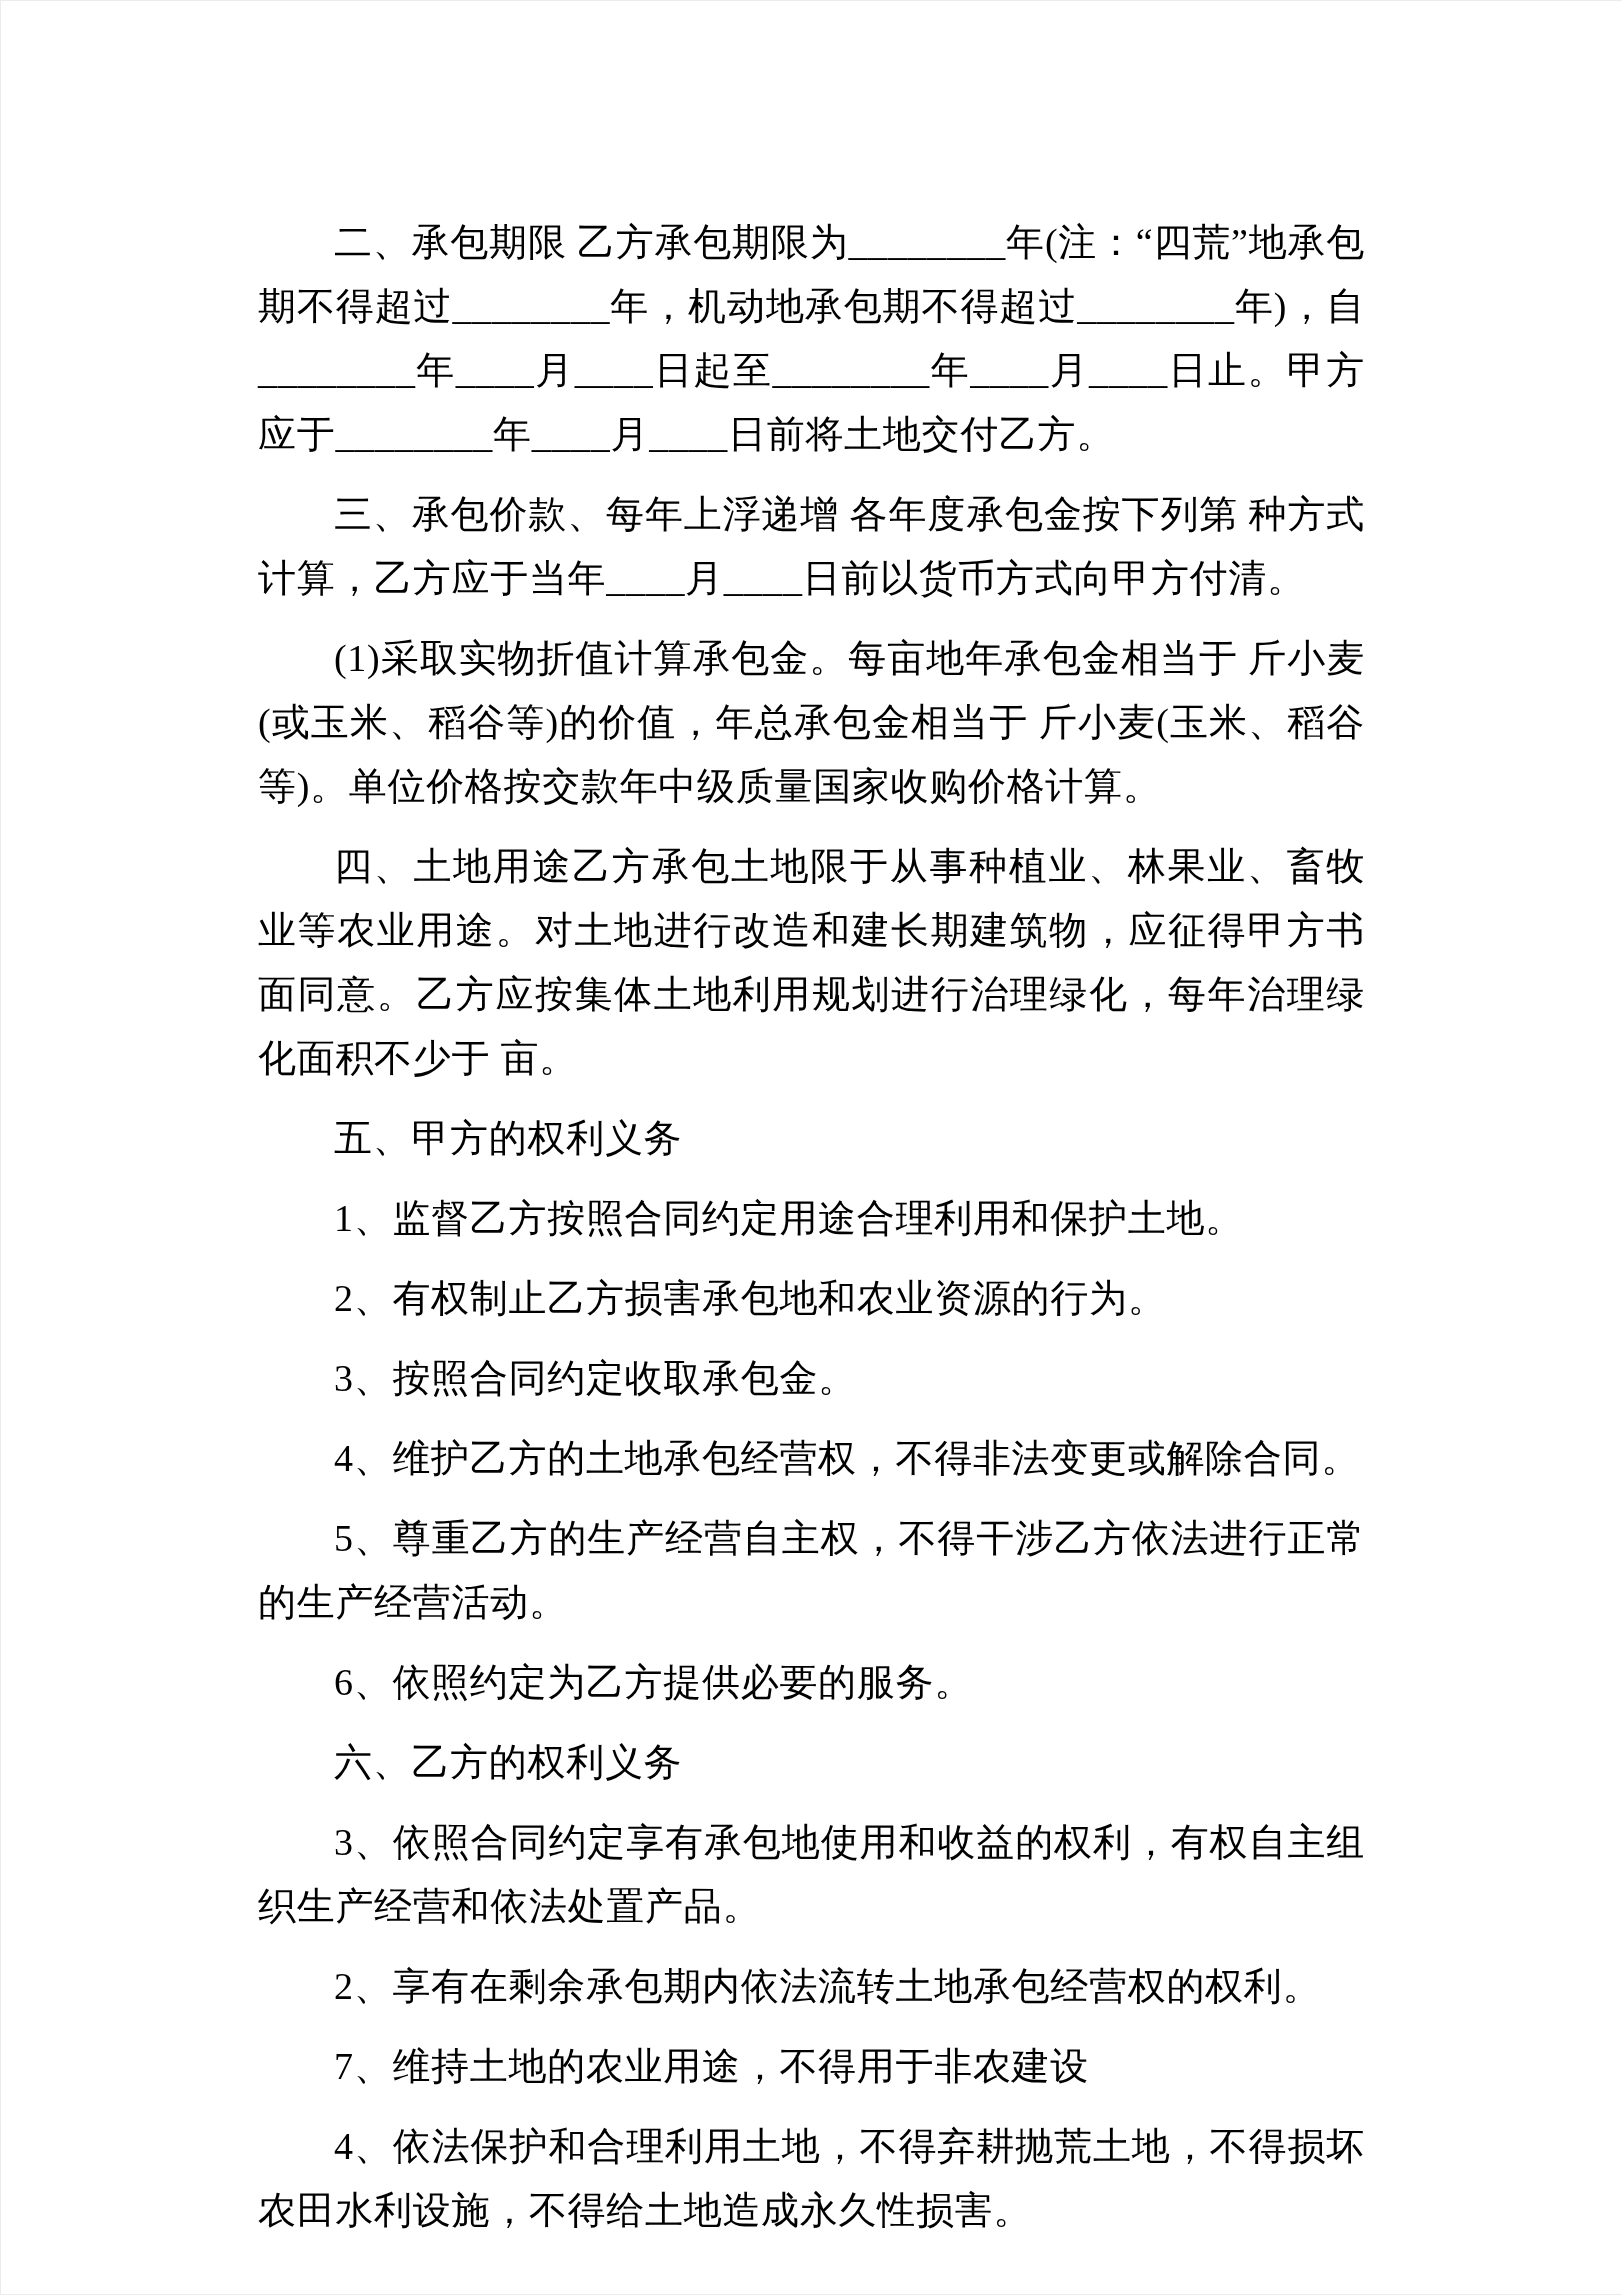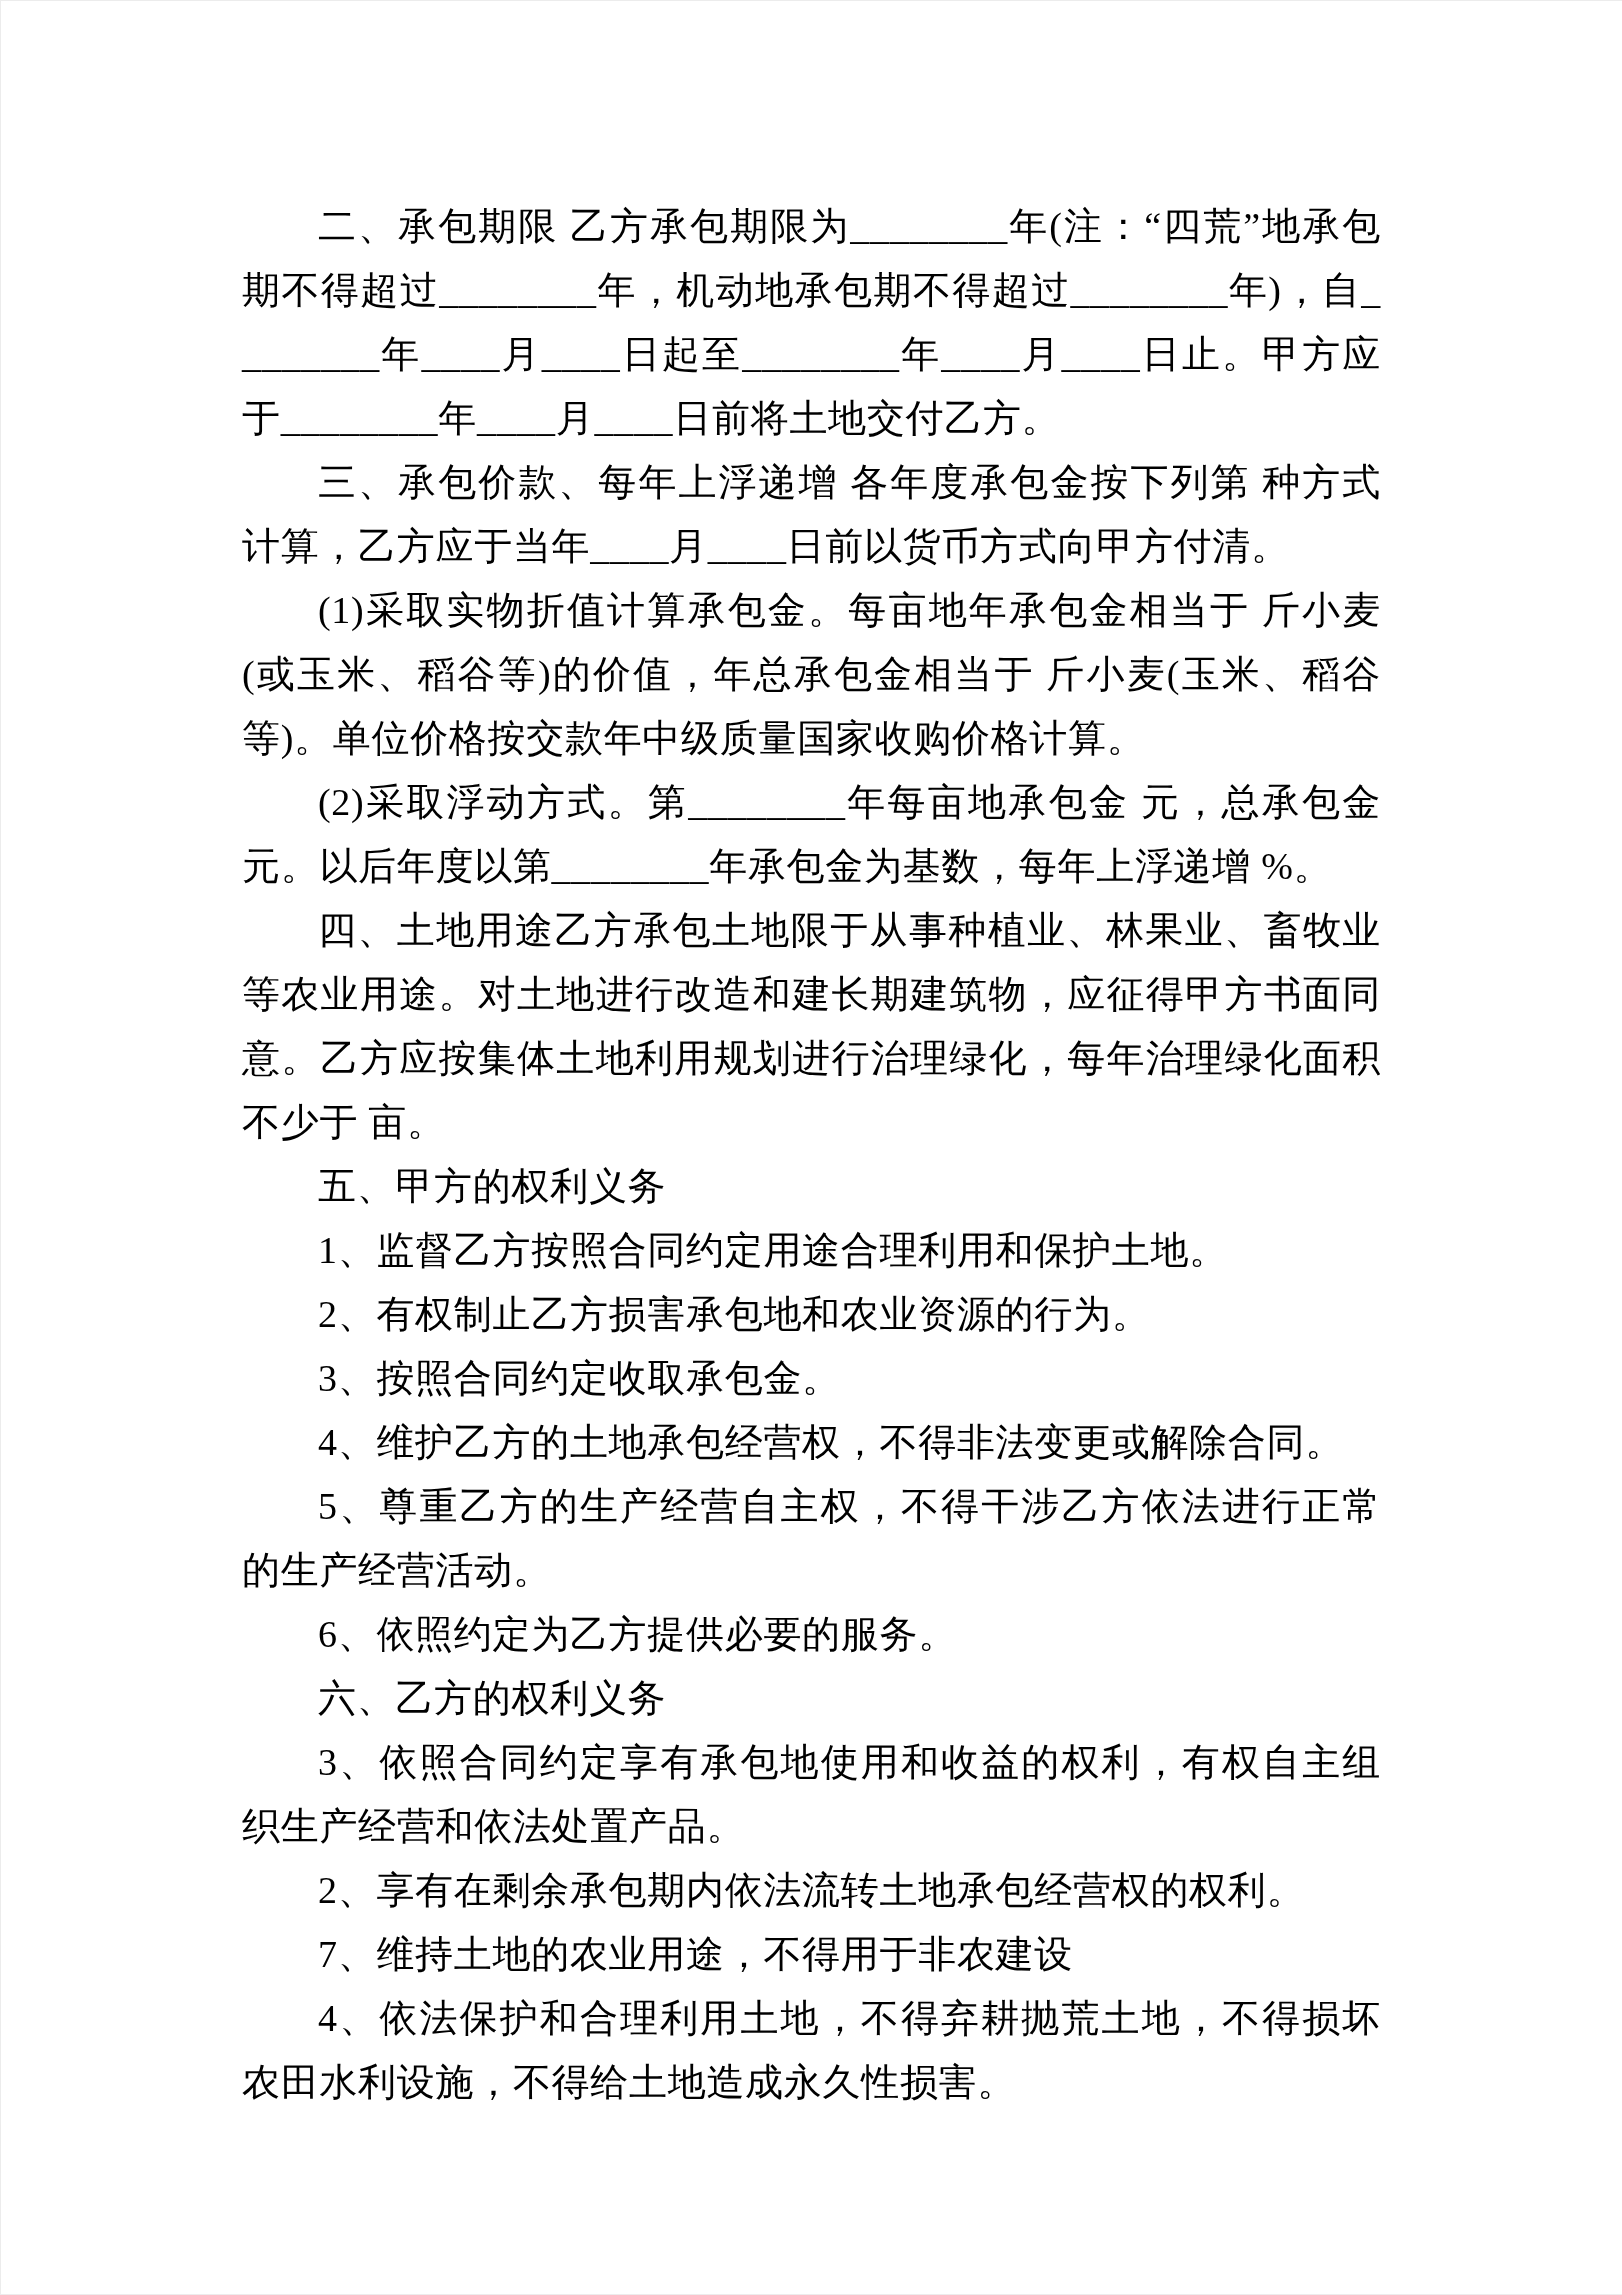--- a/index.html
+++ b/index.html
@@ -21,37 +21,36 @@
     padding: 193px 241px 0 241px;
     font-family: "Liberation Serif", "DejaVu Serif", serif;
     font-size: 38px;
     line-height: 64px;
     color: #000000;
   }
   .doc-body {
     width: 100%;
   }
   .para {
-    margin: 0;
+    margin: 16px;
     padding: 0;
     text-indent: 2em;
     text-align: justify;
     word-break: break-all;
     letter-spacing: 0.7px;
   }
 </style>
 </head>
 <body>
 
 <div class="page">
   <div class="doc-body">
       <p class="para">二、承包期限 乙方承包期限为________年(注：“四荒”地承包期不得超过________年，机动地承包期不得超过________年)，自________年____月____日起至________年____月____日止。甲方应于________年____月____日前将土地交付乙方。</p>
       <p class="para">三、承包价款、每年上浮递增 各年度承包金按下列第 种方式计算，乙方应于当年____月____日前以货币方式向甲方付清。</p>
       <p class="para">(1)采取实物折值计算承包金。每亩地年承包金相当于 斤小麦(或玉米、稻谷等)的价值，年总承包金相当于 斤小麦(玉米、稻谷等)。单位价格按交款年中级质量国家收购价格计算。</p>
-      <p class="para">(2)采取浮动方式。第________年每亩地承包金 元，总承包金元。以后年度以第________年承包金为基数，每年上浮递增 %。</p>
       <p class="para">四、土地用途乙方承包土地限于从事种植业、林果业、畜牧业等农业用途。对土地进行改造和建长期建筑物，应征得甲方书面同意。乙方应按集体土地利用规划进行治理绿化，每年治理绿化面积不少于 亩。</p>
       <p class="para">五、甲方的权利义务</p>
       <p class="para">1、监督乙方按照合同约定用途合理利用和保护土地。</p>
       <p class="para">2、有权制止乙方损害承包地和农业资源的行为。</p>
       <p class="para">3、按照合同约定收取承包金。</p>
       <p class="para">4、维护乙方的土地承包经营权，不得非法变更或解除合同。</p>
       <p class="para">5、尊重乙方的生产经营自主权，不得干涉乙方依法进行正常的生产经营活动。</p>
       <p class="para">6、依照约定为乙方提供必要的服务。</p>
       <p class="para">六、乙方的权利义务</p>
       <p class="para">3、依照合同约定享有承包地使用和收益的权利，有权自主组织生产经营和依法处置产品。</p>

